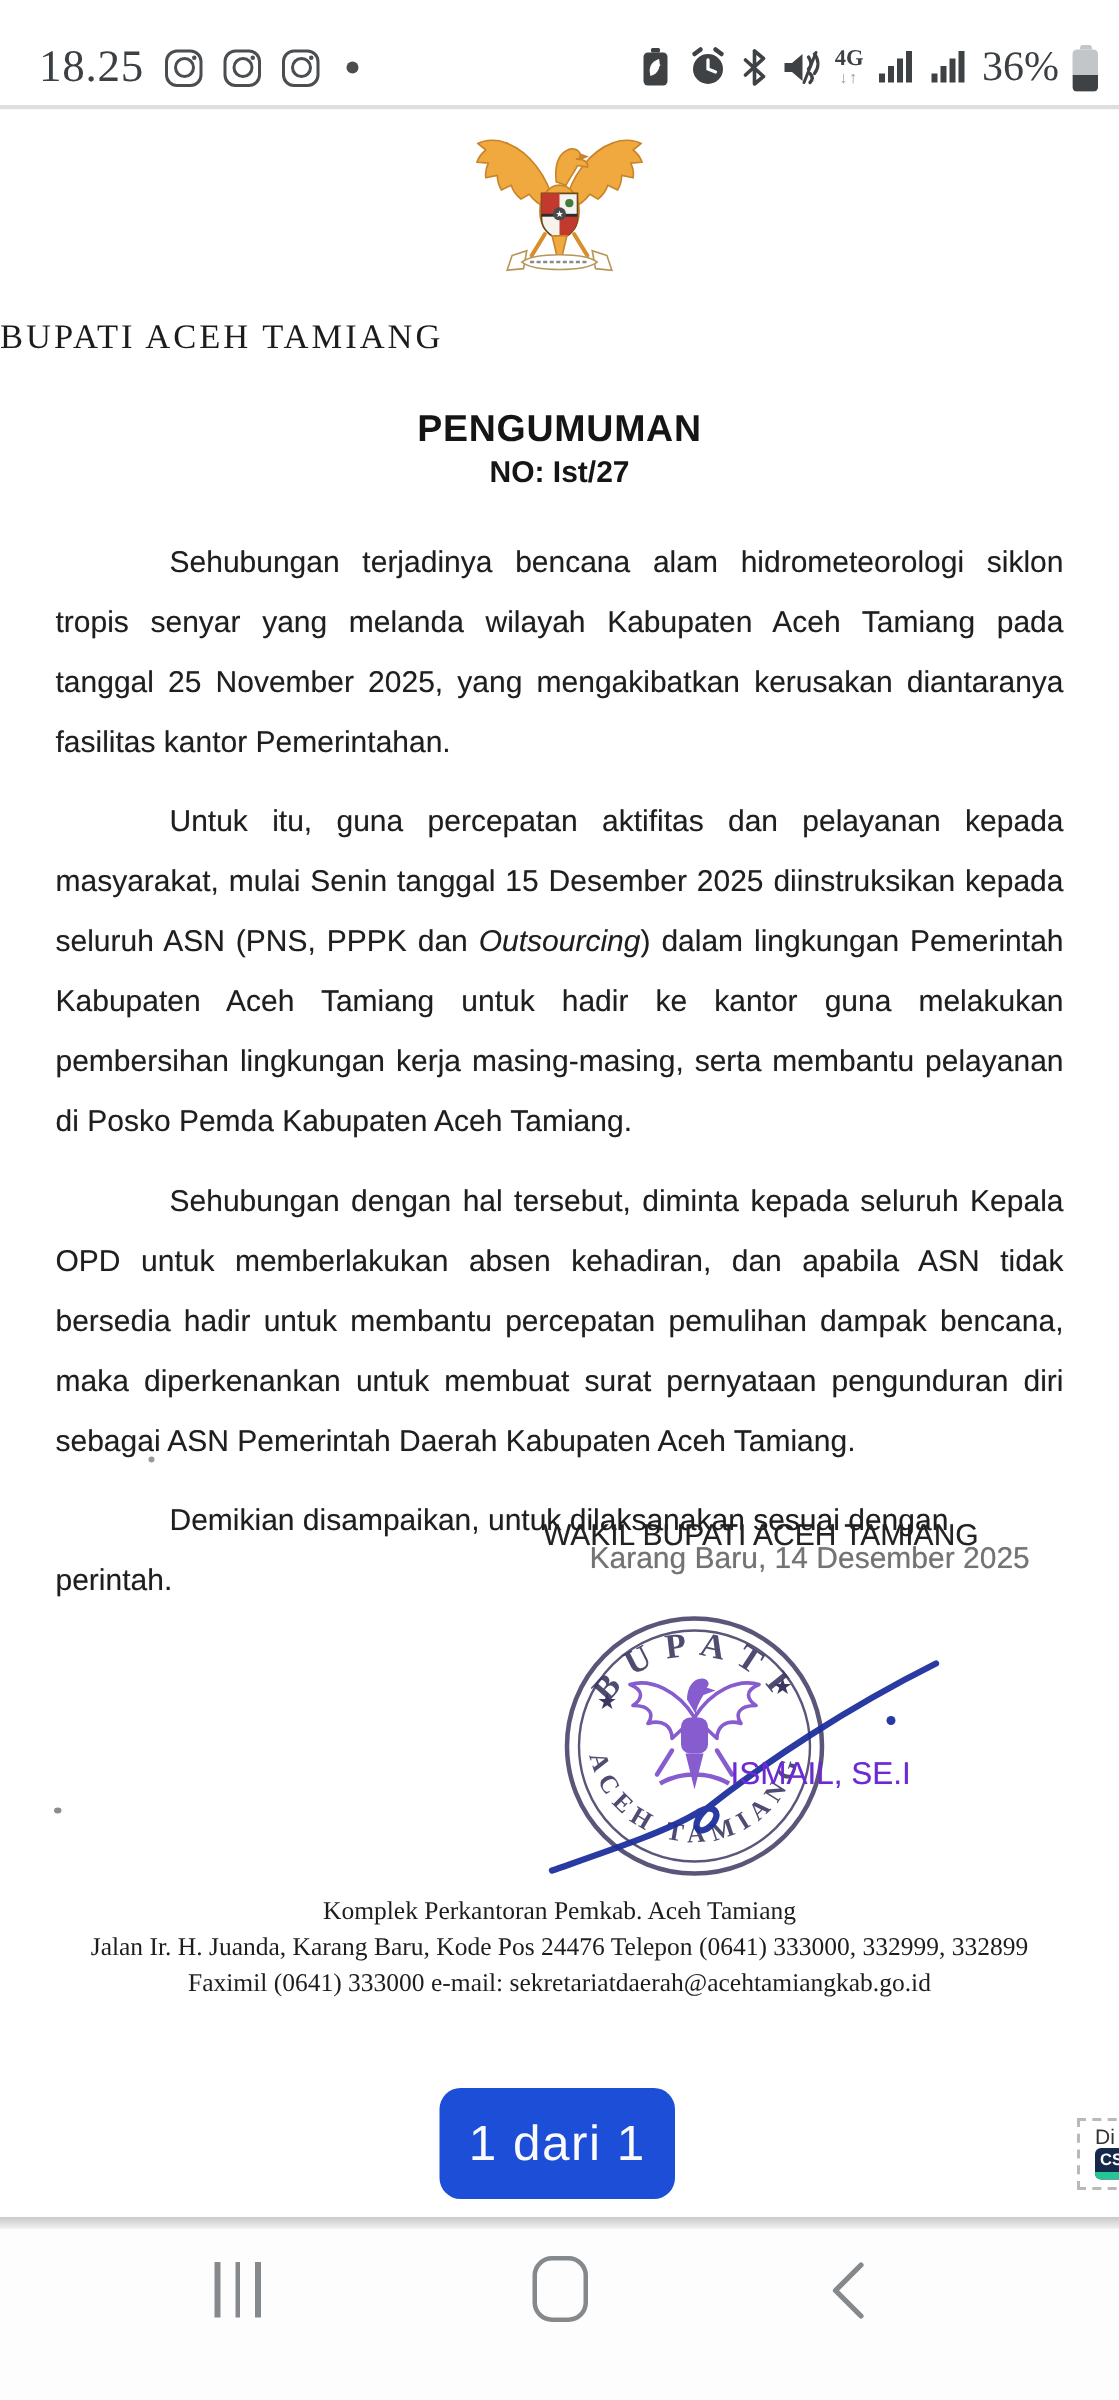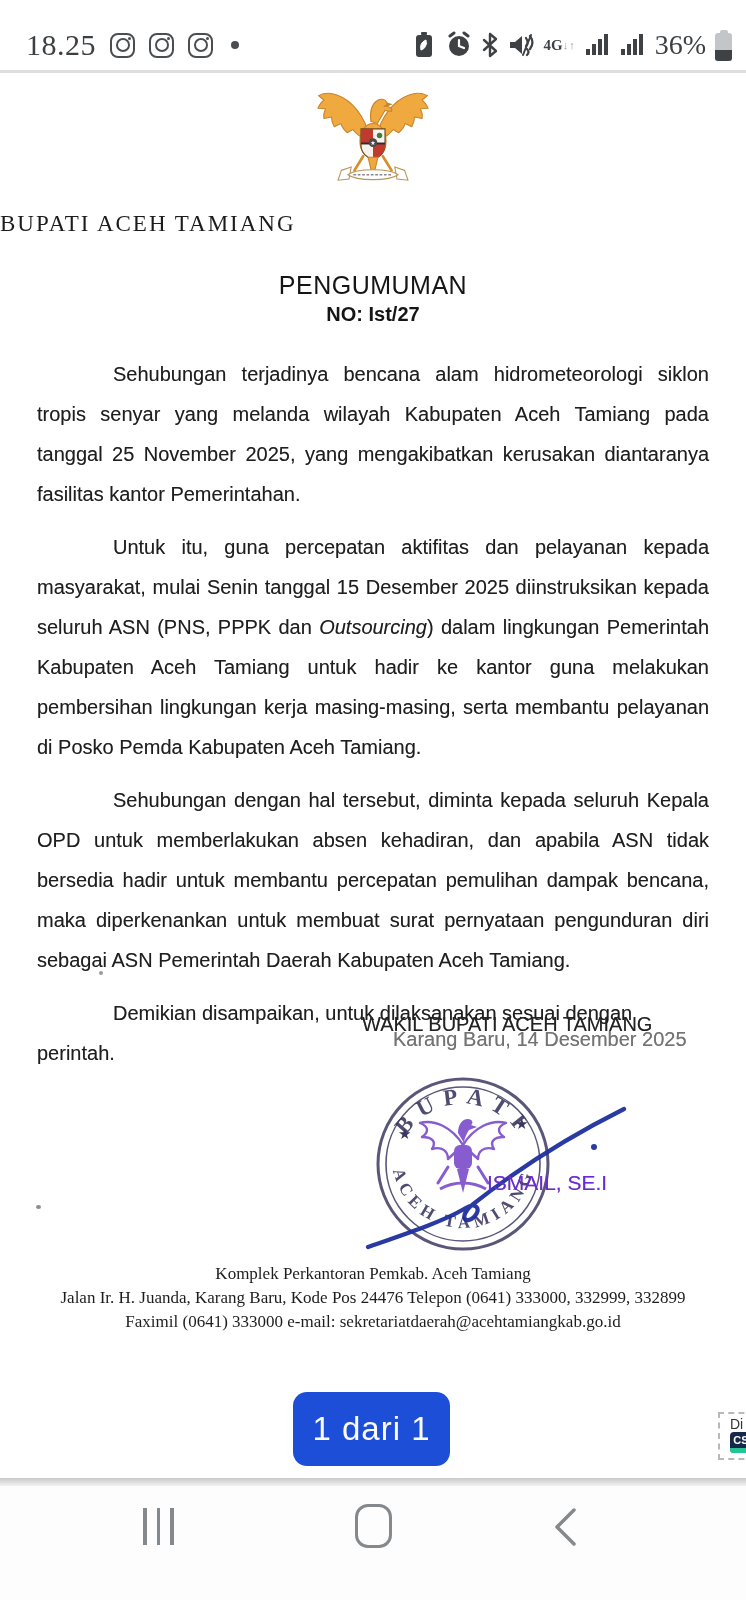--- a/index.html
+++ b/index.html
@@ -25,39 +25,39 @@
     content:""; position:absolute; left:50%; top:50%; transform:translate(-50%,-50%);
     width:10px; height:10px; border:2.5px solid #4b4e51; border-radius:50%;
   }
   .ig-icon::after {
     content:""; position:absolute; right:2px; top:2px; width:3px; height:3px;
     background:#4b4e51; border-radius:50%;
   }
   .sb-dot { width:8px; height:8px; border-radius:50%; background:#4b4e51; margin-left:8px; }
   .sb-right { display:flex; align-items:center; gap:9px; }
   .sb-right svg { display:block; }
-  .net-wrap { display:flex; flex-direction:row; align-items:center; line-height:1; }
+  .net-wrap { display:flex; flex-direction:column; align-items:center; line-height:1; }
   .net-4g { font-size:15px; font-weight:bold; color:#3f4245; }
   .net-arrows { font-size:11px; color:#9a9da0; letter-spacing:1px; }
   .sb-batt-pct { font-size:28px; color:#3d4043; }
   .batt-icon { width:17px; height:28px; border-radius:3px; background:#c3c6c8; position:relative; overflow:hidden; }
   .batt-icon::before { content:""; position:absolute; bottom:0; left:0; width:100%; height:36%; background:#3f4245; }
   .batt-cap { width:8px; height:3px; background:#c3c6c8; border-radius:2px 2px 0 0; margin:0 auto; }
 
   .top-divider { position:absolute; top:70px; left:0; width:746px; height:3px; background:#dedede; }
 
   
   .document { position:absolute; top:73px; left:0; width:746px; height:1405px; background:#fff; }
   .emblem-wrap { margin:14px auto 0; width:120px; }
   .letterhead {
     text-align:left; font-family:"Liberation Serif", serif;
     font-size:23px; letter-spacing:2px; color:#1c1c1c; margin-top:10px;
   }
   .title-block { text-align:center; margin-top:34px; }
-  .doc-title { font-size:25px; font-weight:normal; color:#151515; letter-spacing:.5px; }
+  .doc-title { font-size:25px; font-weight:bold; color:#151515; letter-spacing:.5px; }
   .doc-number { font-size:20px; font-weight:bold; color:#151515; margin-top:3px; }
 
   .body-text { padding:0 37px; }
   .para {
     font-size:20px; line-height:2.0; text-align:justify; text-indent:76px;
     color:#1e1e1e; text-shadow:0 0 .5px rgba(30,30,30,.4);
   }
   .para.first { margin-top:28px; }
   .para + .para { margin-top:13px; }
   .closing { margin-top:13px; text-align:left; }

